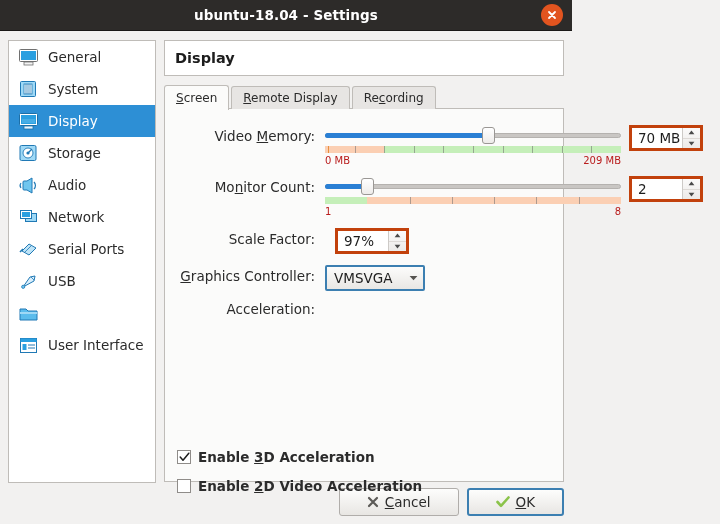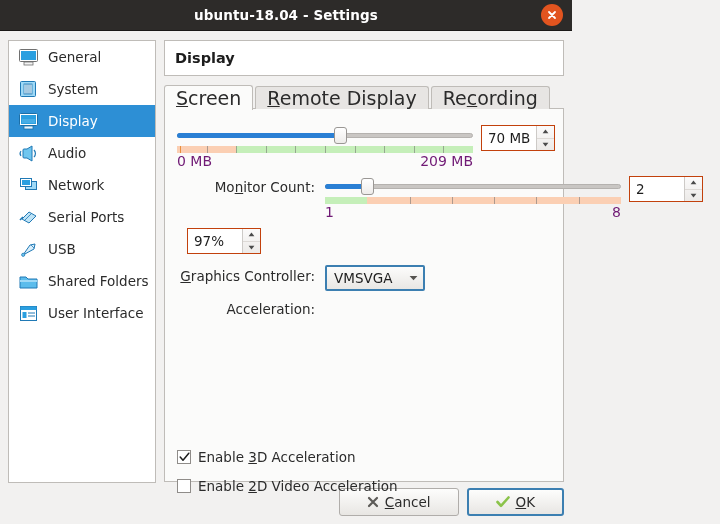--- a/index.html
+++ b/index.html
@@ -130,21 +130,21 @@
     align-items: flex-end;
     height: 25px;
     margin-top: 8px;
     position: relative;
     z-index: 2;
   }
   .tab {
     height: 23px;
     line-height: 23px;
     padding: 0 11px;
-    font-size: 19px;
+    font-size: 12px;
     border: 1px solid #bfbcb8;
     border-bottom: none;
     border-radius: 3px 3px 0 0;
     background: #e7e5e3;
     color: #2b2b2b;
     margin-right: 2px;
     box-sizing: border-box;
     cursor: pointer;
     white-space: nowrap;
   }
@@ -264,34 +264,34 @@
   .slider-ticks .t {
     position: absolute;
     top: 0;
     width: 1px;
     height: 5px;
     background: #8d8a87;
   }
   .range-row {
     display: flex;
     justify-content: space-between;
-    font-size: 14px;
-    color: #701a75;
+    font-size: 10px;
+    color: #b91c1c;
     margin-top: 1px;
     line-height: 14px;
   }
 
   
   .spinbox {
     display: flex;
     align-items: stretch;
     height: 26px;
     width: 74px;
     margin-left: 8px;
-    border: 1px solid #c2410c;
+    border: 3px solid #c2410c;
     background: #ffffff;
     box-sizing: border-box;
   }
   .spinbox .val {
     flex: 1 1 auto;
     display: flex;
     align-items: center;
     padding-left: 6px;
     font-size: 13.5px;
     color: #1d1d1d;
@@ -446,20 +446,31 @@
           <svg width="21" height="19" viewBox="0 0 21 19">
             <rect x="1.5" y="1.5" width="18" height="12" rx="1" fill="#ffffff" stroke="#1c6fa8"></rect>
             <rect x="3" y="3" width="15" height="9" fill="#2a9fe0"></rect>
             <path d="M4 10 h13 M4 8 h13" stroke="#7fc9ef" stroke-width="0.7"></path>
             <rect x="6" y="14" width="9" height="3" fill="#e9f5fd" stroke="#1c6fa8" stroke-width="0.8"></rect>
           </svg>
         </span>
         <span class="side-label">Display</span>
       </div>
 
+      <div class="side-item">
+        <span class="side-icon">
+          <svg width="20" height="20" viewBox="0 0 20 20">
+            <rect x="2" y="2.5" width="16" height="15" rx="1.5" fill="#9fd9f6" stroke="#2079b5"></rect>
+            <circle cx="10" cy="10" r="5" fill="#ffffff" stroke="#2079b5" stroke-width="0.9"></circle>
+            <circle cx="10" cy="10" r="1.6" fill="#2079b5"></circle>
+            <path d="M10 10 L14 6" stroke="#2079b5" stroke-width="1.3"></path>
+          </svg>
+        </span>
+        <span class="side-label">Storage</span>
+      </div>
 
       <div class="side-item">
         <span class="side-icon">
           <svg width="21" height="19" viewBox="0 0 21 19">
             <path d="M9 5 L14 2 V17 L9 14 H6 a1 1 0 0 1 -1 -1 V6 a1 1 0 0 1 1 -1 Z" fill="#6fc6ef" stroke="#2079b5"></path>
             <path d="M16 6 a5 5 0 0 1 0 7" stroke="#2079b5" stroke-width="1.2" fill="none"></path>
             <path d="M3 7 a4 4 0 0 0 0 5" stroke="#2079b5" stroke-width="1.1" fill="none"></path>
           </svg>
         </span>
         <span class="side-label">Audio</span>
@@ -498,21 +509,20 @@
         <span class="side-label">USB</span>
       </div>
 
       <div class="side-item">
         <span class="side-icon">
           <svg width="21" height="19" viewBox="0 0 21 19">
             <path d="M2 5 h6 l2 2 h9 v9 h-17 Z" fill="#5bbcec" stroke="#2079b5"></path>
             <path d="M2 8 h17 v2 h-17 Z" fill="#9fd9f6"></path>
           </svg>
         </span>
-        <span class="side-label">Shared Folders</span>
       </div>
 
       <div class="side-item">
         <span class="side-icon">
           <svg width="21" height="19" viewBox="0 0 21 19">
             <rect x="2.5" y="2.5" width="16" height="14" fill="#ffffff" stroke="#2079b5"></rect>
             <rect x="2.5" y="2.5" width="16" height="3.5" fill="#2a9fe0"></rect>
             <rect x="4.5" y="8" width="4" height="6" fill="#2a9fe0"></rect>
             <path d="M10 9 h7 M10 12 h7" stroke="#2079b5" stroke-width="1"></path>
           </svg>
@@ -531,20 +541,21 @@
       <div class="tabbar">
         <div class="tab active"><u>S</u>creen</div>
         <div class="tab"><u>R</u>emote Display</div>
         <div class="tab">Re<u>c</u>ording</div>
       </div>
 
       <div class="tab-panel">
         <div class="form">
 
           <div class="row">
+            <div class="row-label">Video <u>M</u>emory:</div>
             <div class="row-field">
               <div class="slider-block">
                 <div class="slider-track-wrap">
                   <div class="slider-groove"></div>
                   <div class="slider-fill" style="width:55%;"></div>
                   <div class="slider-handle" style="left:55%;"></div>
                 </div>
                 <div class="colorbar">
                   <div class="colorbar-seg" style="width:20%; background:#fbcfb3;"></div>
                   <div class="colorbar-seg" style="width:80%; background:#c5efb9;"></div>
@@ -621,20 +632,21 @@
                     <svg width="7" height="5" viewBox="0 0 7 5">
                         <path d="M3.5 4.4 L0.6 0.8 L6.4 0.8 Z" fill="#4a4a4a"></path>
                       </svg>
                   </div>
                 </div>
               </div>
             </div>
           </div>
 
           <div class="row" style="margin-top:9px;">
+            <div class="row-label">Scale Factor:</div>
             <div class="row-field">
               <div class="spinbox" style="margin-left:10px;">
                 <div class="val">97%</div>
                 <div class="spin-arrows">
                   <div class="spin-up">
                     <svg width="7" height="5" viewBox="0 0 7 5">
                         <path d="M3.5 0.6 L6.4 4.2 L0.6 4.2 Z" fill="#4a4a4a"></path>
                       </svg>
                   </div>
                   <div class="spin-dn">
@@ -656,21 +668,21 @@
                   <svg width="9" height="6" viewBox="0 0 9 6">
                       <path d="M4.5 5.3 L0.6 1 L8.4 1 Z" fill="#55534f"></path>
                     </svg>
                 </span>
               </div>
             </div>
           </div>
 
           <div class="row" style="margin-top:7px;flex-direction:column;">
             <div class="row-label">Acceleration:</div>
-            <div class="row-field" style="flex-direction:column;">
+            <div class="row-field" style="flex-direction:column;font-weight:bold;">
               <div class="check-row">
                 <span class="checkbox">
                   <svg width="11" height="10" viewBox="0 0 11 10">
                     <path d="M1.2 5 L4 8.2 L9.8 1.2" stroke="#1d1d1d" stroke-width="1.5" fill="none" stroke-linecap="round" stroke-linejoin="round"></path>
                   </svg>
                 </span>
                 <span class="check-label">Enable <u>3</u>D Acceleration</span>
               </div>
               <div class="check-row" style="margin-top:7px;">
                 <span class="checkbox"></span>

